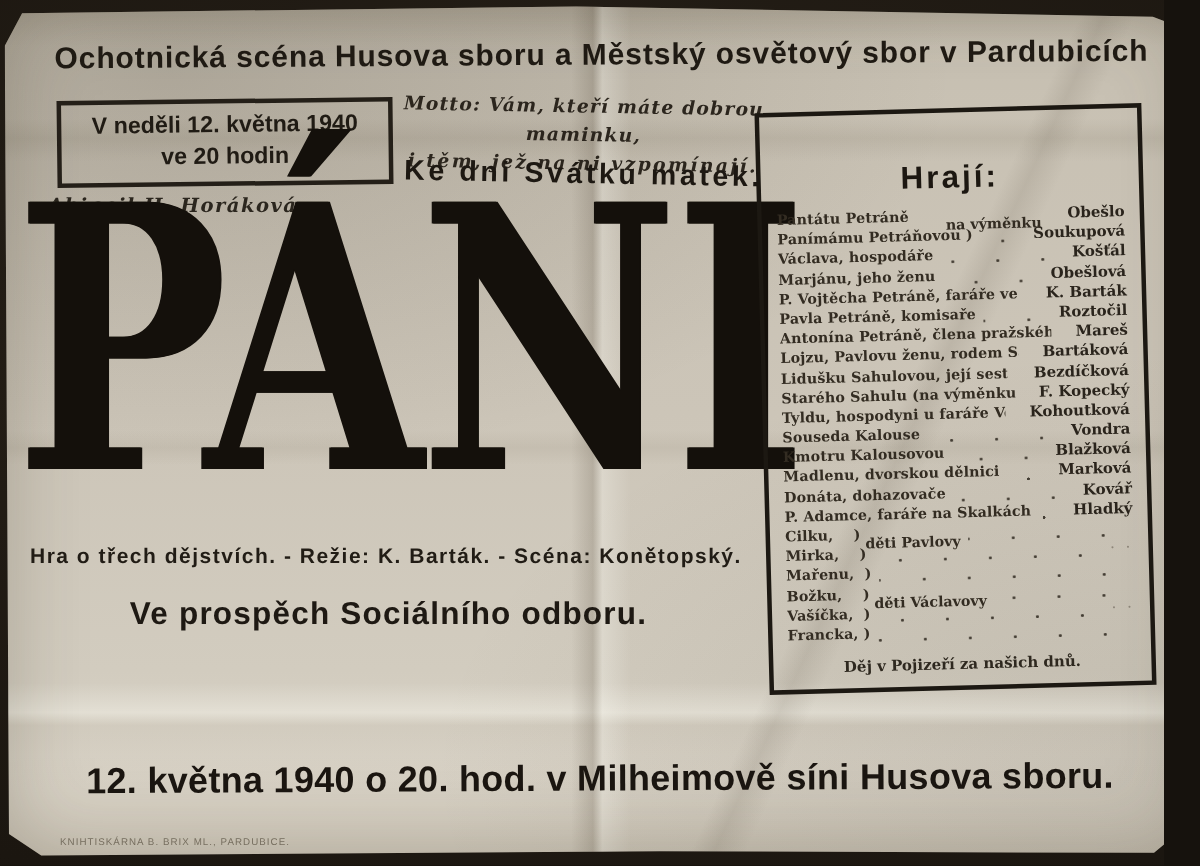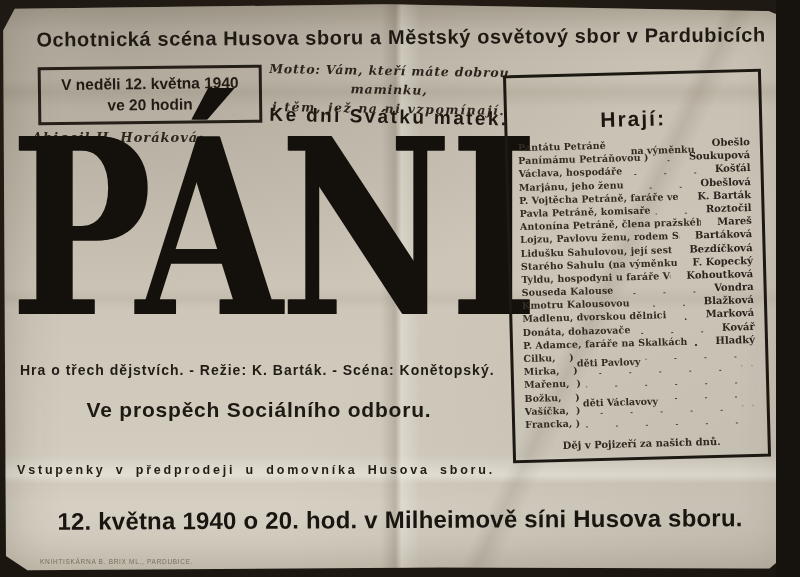--- a/index.html
+++ b/index.html
@@ -83,21 +83,20 @@
     </div>
 
     <div class="occasion">Ke dni Svátku matek.</div>
 
     <div class="author">Abigail H. Horáková:</div>
 
     <div class="title">PÁNI</div>
 
     <div class="playinfo">Hra o třech dějstvích. - Režie: K. Barták. - Scéna: Konětopský.</div>
     <div class="benefit">Ve prospěch Sociálního odboru.</div>
-    <div class="presale">Vstupenky v předprodeji u domovníka Husova sboru.</div>
 
     <div class="event">12. května 1940 o 20. hod. v Milheimově síni Husova sboru.</div>
     <div class="printer">Knihtiskárna B. Brix ml., Pardubice.</div>
 
     <div class="cast-box">
       <div class="cast-heading">Hrají:</div>
       <div class="cast-list">
           <div class="cast-row">
             <span class="role">Pantátu Petráně        )</span>
             <span class="group-note">na výměnku</span>

